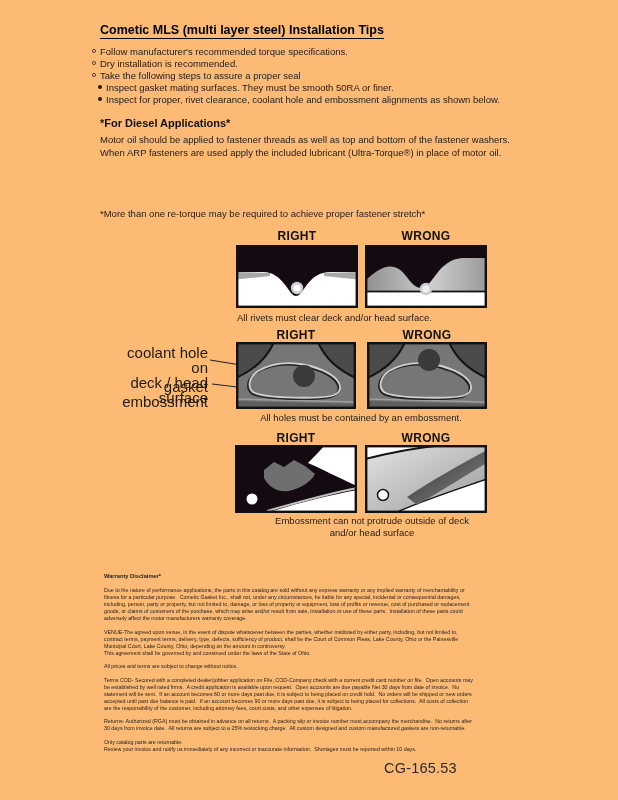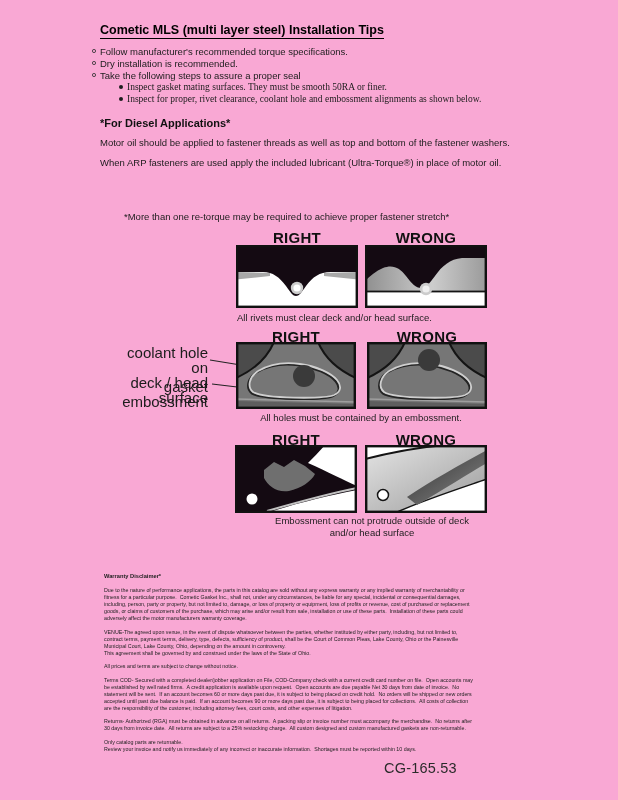--- a/index.html
+++ b/index.html
@@ -1,34 +1,34 @@
 <!DOCTYPE html>
 <html><head>
 <meta charset="utf-8">
 <style>
   * { margin:0; padding:0; box-sizing:border-box; }
   html,body { width:618px; height:800px; }
   body { background:#fafaf8; font-family:"Liberation Sans", sans-serif; color:#1c1c1c; position:relative; overflow:hidden; }
-  .page { position:absolute; inset:0; background:#f9a8d4; }
+  .page { position:absolute; inset:0; background:#fdba74; }
   .abs { position:absolute; }
 
   .title { left:100px; top:23px; font-size:12.5px; font-weight:bold; color:#000;
            border-bottom:1.6px solid #000; padding-bottom:1px; display:inline-block; }
 
   .bullets { left:92px; top:45px; font-size:9.5px; width:452px; }
   .b { display:flex; align-items:center; height:12px; white-space:nowrap; }
   .mk-o { width:3.5px; height:3.5px; border:1px solid #333; border-radius:50%; margin-right:4.5px; flex:none; }
   .mk-f { width:4px; height:4px; background:#1c1c1c; border-radius:50%; margin-right:4px; flex:none; }
-  .sub { margin-left:27px;font-family:Liberation Serif, serif; }
+  .sub { margin-left:6px; }
 
   .h2 { left:100px; top:117px; font-size:11px; font-weight:bold; color:#111; }
-  .para { left:100px; width:445px; font-size:9.5px; line-height:20px; white-space:pre-line; }
-  #p1 { top:133px; } #p2 { top:169px; } #p3 { top:207px;margin-left:24px; }
-
-  .fig-label { font-size:15px; font-weight:bold; text-align:center; color:#111; letter-spacing:0.3px; }
+  .para { left:100px; width:445px; font-size:9.5px; line-height:13px; white-space:pre-line; }
+  #p1 { top:133px; } #p2 { top:169px; } #p3 { top:207px; }
+
+  .fig-label { font-size:12px; font-weight:bold; text-align:center; color:#111; letter-spacing:0.3px; }
   .fig-box svg { display:block; }
   .caption { font-size:9.5px; white-space:pre-line; line-height:11.5px; }
   .cap-center { text-align:center; }
   .ann { font-size:15px; line-height:15px; text-align:right; width:98px; left:110px; white-space:pre-line; }
 
   .warranty { left:104px; top:572px; width:830px; transform:scale(0.5); transform-origin:0 0;
               font-size:10.6px; line-height:14px; color:#222; }
   .warranty .wh { font-size:11.4px; font-weight:bold; margin-bottom:15px; }
   .warranty p { white-space:pre-wrap; margin-bottom:13px; }
 

